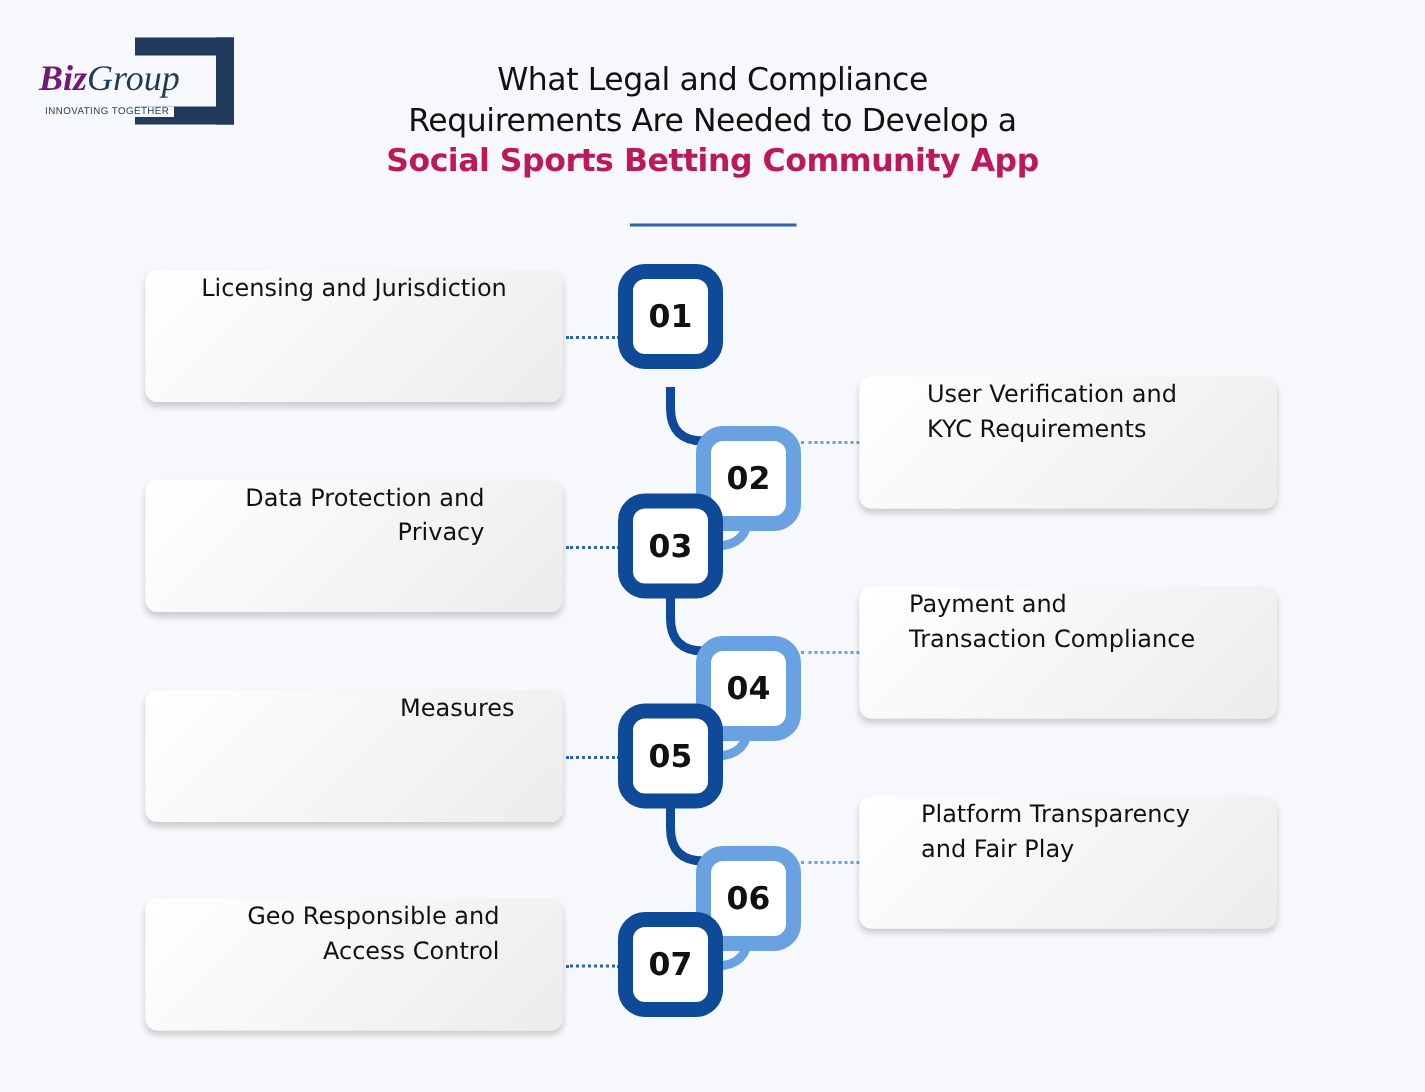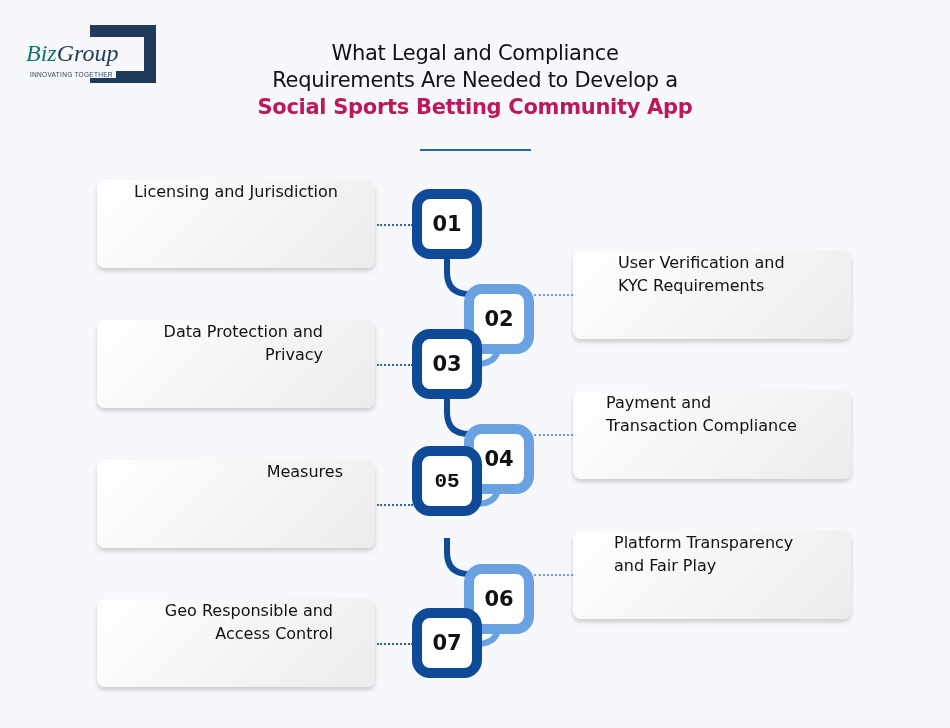--- a/index.html
+++ b/index.html
@@ -3,21 +3,21 @@
 <meta charset="utf-8">
 <style>
   html,body{margin:0;padding:0;}
   body{width:950px;height:728px;background:#f6f8fb;position:relative;overflow:hidden;font-family:"Liberation Sans",sans-serif;}
   .logo{position:absolute;left:24px;top:25px;width:132px;height:58px;}
   .logo .sq2{position:absolute;left:66px;top:0;width:66px;height:58px;}
   .logo .sq2:after{content:"";position:absolute;right:0;top:0;width:12px;height:58px;background:#1f3a5a;}
   .logo .sq2:before{content:"";position:absolute;left:0;top:0;width:66px;height:12px;background:#1f3a5a;}
   .logo .sqb{position:absolute;left:66px;top:46px;width:66px;height:12px;background:#1f3a5a;}
   .logo .name{position:absolute;left:2px;top:14px;font-family:"Liberation Serif",serif;font-style:italic;font-size:24px;color:#1f3a5a;background:#f6f8fb;padding-right:2px;line-height:28px;}
-  .logo .name .b{color:#0f766e;}
+  .logo .name .b{color:#701a75;font-weight:bold;}
   .logo .tag{position:absolute;left:6px;top:46px;font-size:6.5px;color:#1f3a5a;letter-spacing:0.3px;background:#f6f8fb;padding-right:3px;}
   .title{position:absolute;left:0;width:950px;top:40px;text-align:center;font-family:"DejaVu Sans",sans-serif;font-size:21px;line-height:27px;color:#111;letter-spacing:-0.3px;}
   .title .hl{color:#be185d;font-weight:bold;}
   .underline{position:absolute;left:420px;top:149px;width:111px;height:2px;background:#2e63ad;}
   .card{position:absolute;width:278px;height:88px;border-radius:8px;background:linear-gradient(135deg,#ffffff 0%,#ececec 100%);box-shadow:0 3px 4px rgba(0,0,0,0.18);display:flex;align-items:flex-start;font-family:"DejaVu Sans",sans-serif;font-size:16px;line-height:23px;color:#111;box-sizing:border-box;}
   .card.l{left:97px;justify-content:flex-end;padding-right:28px;text-align:right;}
   .card.l.center{justify-content:center;padding-right:0;text-align:center;}
   .card.r{left:573px;justify-content:flex-start;padding-left:45px;text-align:left;}
   .node{position:absolute;width:70px;height:70px;border-radius:18px;box-sizing:border-box;border:10px solid #0e4a98;background:#fff;display:flex;align-items:center;justify-content:center;font-family:"DejaVu Sans",sans-serif;font-weight:bold;font-size:21px;color:#111;}
   .node.light{border-color:#6aa1e0;margin-top:25px;}
@@ -50,21 +50,21 @@
   <path d="M447 538 L447 552 Q447 574 469 574" fill="none" stroke="#0e4a98" stroke-width="6"></path>
   <path d="M499 608 L499 622 Q499 644 477 644" fill="none" stroke="#6aa1e0" stroke-width="6"></path>
 </svg>
 
 <div class="card l center" style="top:180px;">
   <div>
       <div>Licensing and Jurisdiction</div>
     </div>
 </div>
 <div class="dots" style="left:377px;top:224px;width:36px;"></div>
-<div class="node" style="left:412px;top:189px;">01</div>
+<div class="node" style="left:412px;top:176px;">01</div>
 
 <div class="node light" style="left:464px;top:259px;">02</div>
 <div class="dots light" style="left:534px;top:294px;width:39px;"></div>
 <div class="card r" style="top:251px;">
   <div>
       <div>User Verification and</div>
       <div>KYC Requirements</div>
     </div>
 </div>
 
@@ -85,21 +85,21 @@
       <div>Transaction Compliance</div>
     </div>
 </div>
 
 <div class="card l" style="top:460px;padding-right:32px;">
   <div>
       <div>Measures</div>
     </div>
 </div>
 <div class="dots" style="left:377px;top:504px;width:36px;"></div>
-<div class="node" style="left:412px;top:446px;font-family:Liberation Mono, monospace;">05</div>
+<div class="node" style="left:412px;top:469px;">05</div>
 
 <div class="node light" style="left:464px;top:539px;">06</div>
 <div class="dots light" style="left:534px;top:574px;width:39px;"></div>
 <div class="card r" style="top:531px;padding-left:41px;">
   <div>
       <div>Platform Transparency</div>
       <div>and Fair Play</div>
     </div>
 </div>
 

